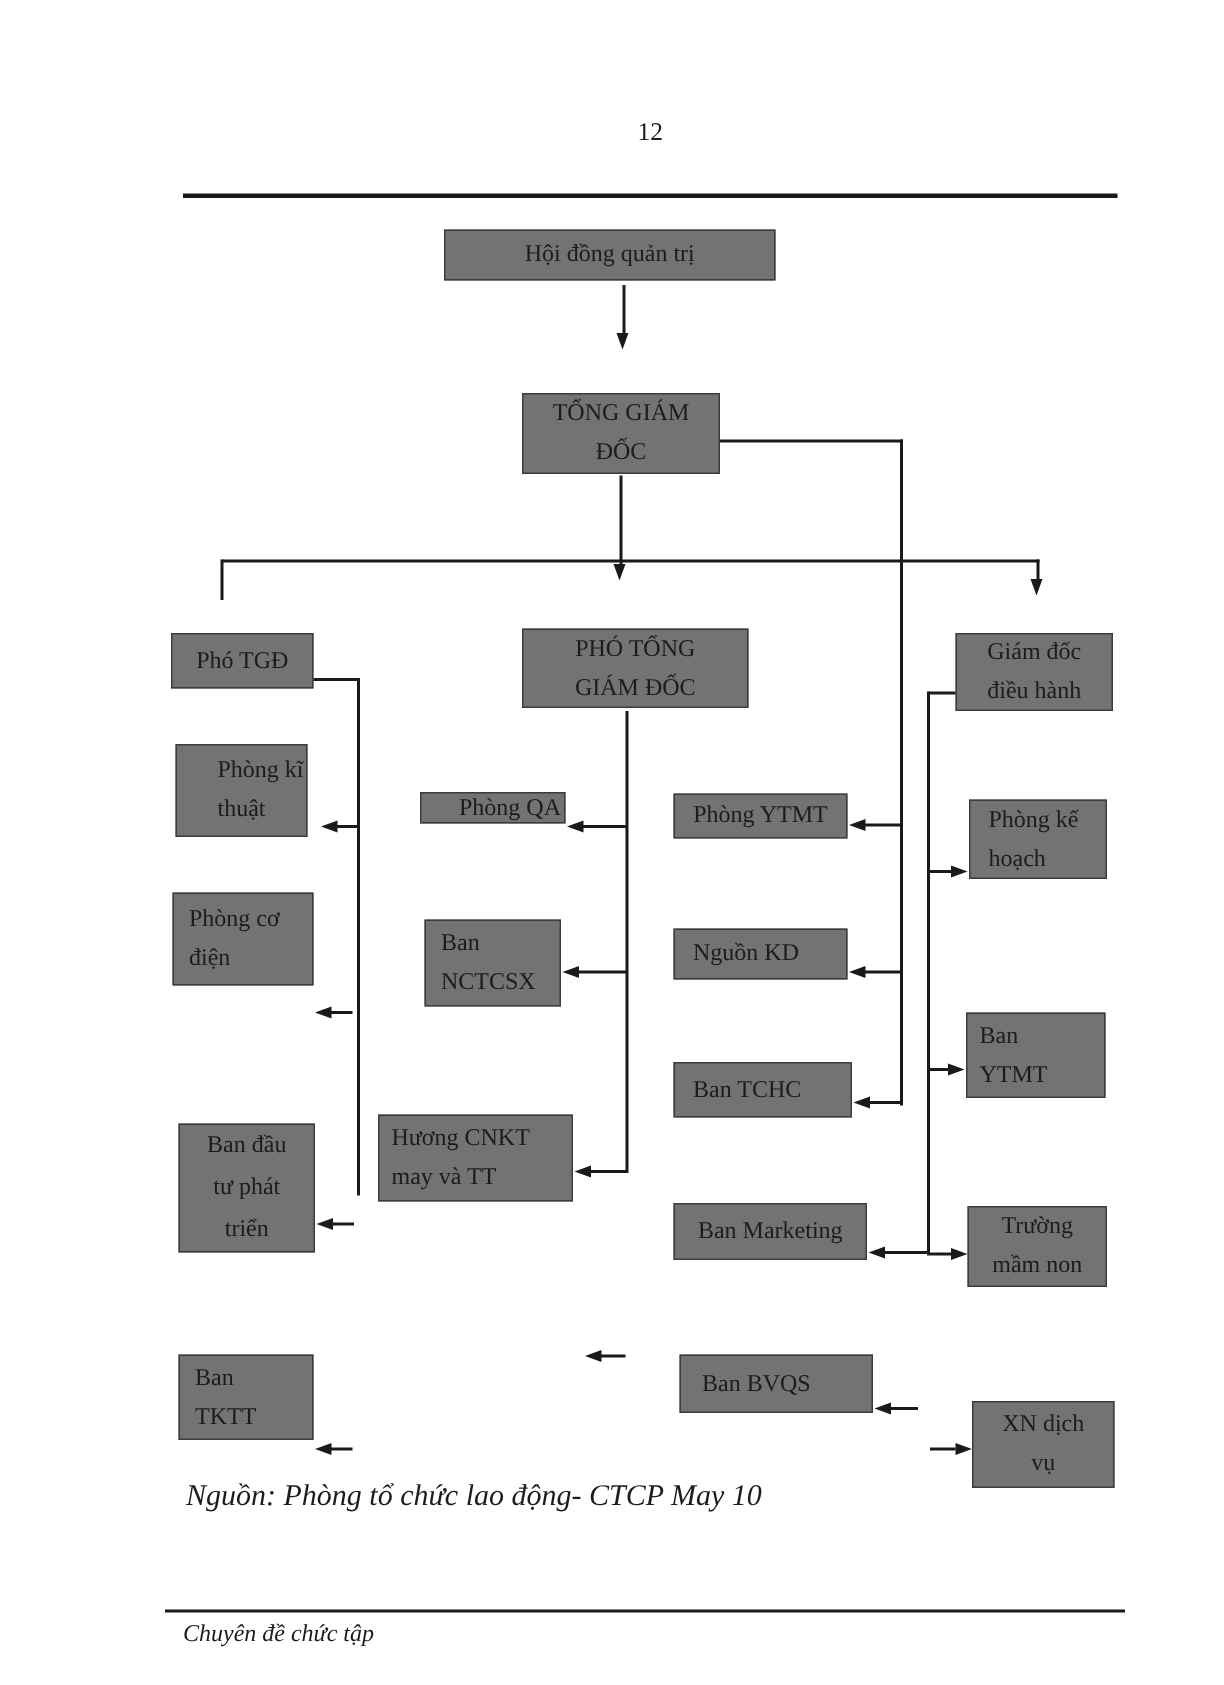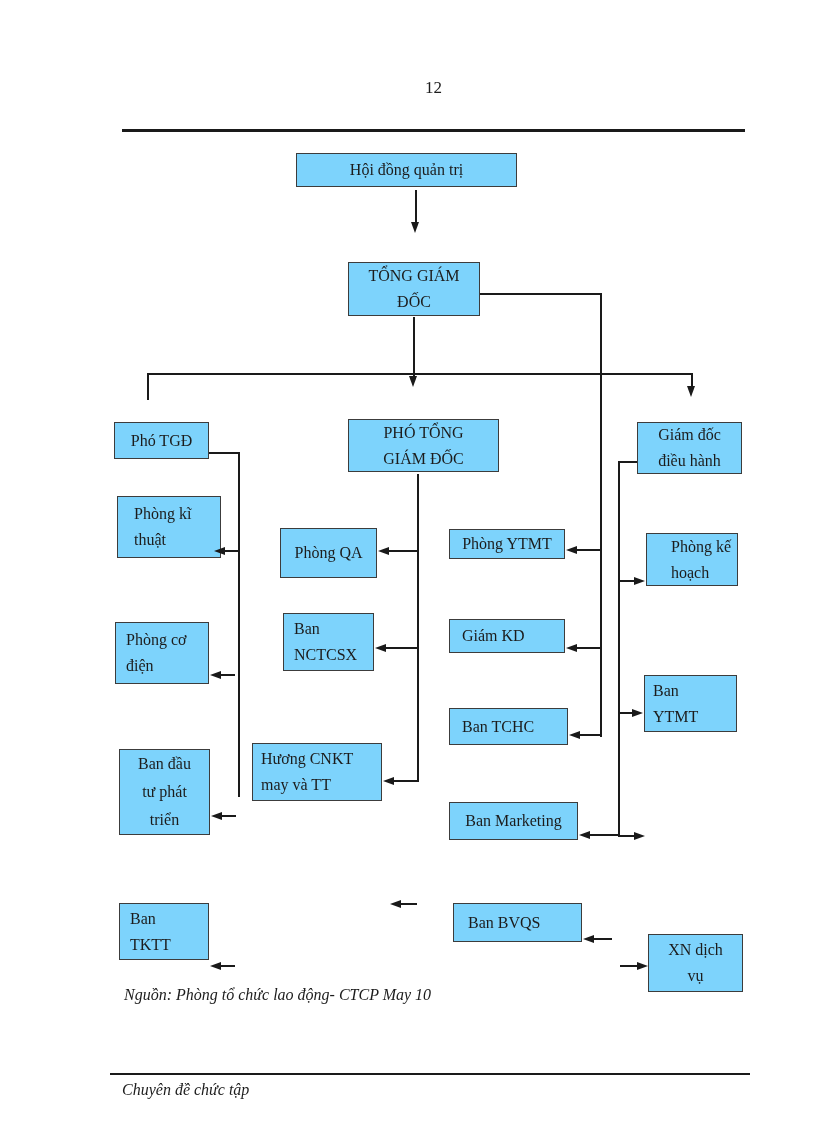--- a/index.html
+++ b/index.html
@@ -3,34 +3,34 @@
 <meta charset="utf-8">
 <style>
   html,body{margin:0;padding:0;background:#fff;}
   .page{position:relative;width:816px;height:1123px;background:#fff;overflow:hidden;
         font-family:"Liberation Serif","DejaVu Serif",serif;color:#1c1c1c;margin-top:30px;}
   .pagenum{position:absolute;left:122px;top:48px;width:623px;text-align:center;
            font-size:17px;}
   .rule{position:absolute;border-top:3px solid #1a1a1a;height:0;}
   .rule2{position:absolute;border-top:2px solid #1a1a1a;height:0;}
   .dotted{position:absolute;border-top:2px dotted #eab4b4;height:0;}
-  .node{position:absolute;box-sizing:border-box;border:1px solid #3c3c3c;background:#7dd3fc;
+  .node{position:absolute;box-sizing:border-box;border:1px solid #3c3c3c;background:#737373;
         display:flex;align-items:center;font-size:16px;line-height:26px;}
   .node span{white-space:pre-line;display:block;width:100%;}
   .node.c{justify-content:center;text-align:center;padding:0 2px;}
   .node.l{justify-content:flex-start;text-align:left;}
   .hl{position:absolute;height:0;border-top:2px solid #1a1a1a;}
   .vl{position:absolute;width:0;border-left:2px solid #1a1a1a;}
   .ah-l{position:absolute;width:0;height:0;border-top:4px solid transparent;
         border-bottom:4px solid transparent;border-right:11px solid #1a1a1a;}
   .ah-r{position:absolute;width:0;height:0;border-top:4px solid transparent;
         border-bottom:4px solid transparent;border-left:11px solid #1a1a1a;}
   .ah-d{position:absolute;width:0;height:0;border-left:4px solid transparent;
         border-right:4px solid transparent;border-top:11px solid #1a1a1a;}
-  .srcnote{position:absolute;left:124px;top:956px;font-style:italic;font-size:16px;}
+  .srcnote{position:absolute;left:124px;top:956px;font-style:italic;font-size:20px;}
   .foot{position:absolute;top:1051px;font-style:italic;font-size:16px;}
   .foot.left{left:122px;}
   .foot.right{left:122px;width:623px;text-align:right;}
 </style>
 </head>
 <body>
 
 <div class="page">
 
   <div class="pagenum">12</div>
@@ -47,70 +47,74 @@
       <span>Phó TGĐ</span>
     </div>
   <div class="node c" style="left:348px;top:389px;width:151px;height:53px;">
       <span>PHÓ TỔNG
 GIÁM ĐỐC</span>
     </div>
   <div class="node c" style="left:637px;top:392px;width:105px;height:52px;">
       <span>Giám đốc
 điều hành</span>
     </div>
-  <div class="node l" style="left:117px;top:466px;width:104px;height:62px;padding-left:16px;">
+  <div class="node l" style="left:117px;top:466px;width:88px;height:62px;padding-left:27px;">
       <span>Phòng kĩ
 thuật</span>
     </div>
-  <div class="node l" style="left:115px;top:592px;width:94px;height:62px;padding-left:10px;">
+  <div class="node l" style="left:115px;top:565px;width:94px;height:62px;padding-left:10px;">
       <span>Phòng cơ
 điện</span>
     </div>
   <div class="node c" style="left:119px;top:719px;width:91px;height:86px;line-height:28px;">
       <span>Ban đầu
 tư phát
 triển</span>
     </div>
   <div class="node l" style="left:119px;top:873px;width:90px;height:57px;padding-left:10px;">
       <span>Ban
 TKTT</span>
     </div>
-  <div class="node c" style="left:280px;top:498px;width:97px;height:50px;">
+  <div class="node c" style="left:280px;top:498px;width:97px;height:21px;text-align:right;">
       <span>Phòng QA</span>
     </div>
   <div class="node l" style="left:283px;top:583px;width:91px;height:58px;padding-left:10px;">
       <span>Ban
 NCTCSX</span>
     </div>
   <div class="node l" style="left:252px;top:713px;width:130px;height:58px;padding-left:8px;">
       <span>Hương CNKT
 may và TT</span>
     </div>
   <div class="node c" style="left:449px;top:499px;width:116px;height:30px;">
       <span>Phòng YTMT</span>
     </div>
   <div class="node l" style="left:449px;top:589px;width:116px;height:34px;padding-left:12px;">
-      <span>Giám KD</span>
+      <span>Nguồn KD</span>
     </div>
   <div class="node l" style="left:449px;top:678px;width:119px;height:37px;padding-left:12px;">
       <span>Ban TCHC</span>
     </div>
   <div class="node c" style="left:449px;top:772px;width:129px;height:38px;">
       <span>Ban Marketing</span>
     </div>
   <div class="node l" style="left:453px;top:873px;width:129px;height:39px;padding-left:14px;">
       <span>Ban BVQS</span>
     </div>
-  <div class="node l" style="left:646px;top:503px;width:92px;height:53px;padding-left:24px;">
+  <div class="node l" style="left:646px;top:503px;width:92px;height:53px;padding-left:12px;">
       <span>Phòng kế
 hoạch</span>
     </div>
   <div class="node l" style="left:644px;top:645px;width:93px;height:57px;padding-left:8px;">
       <span>Ban
 YTMT</span>
+    </div>
+  <div class="node c" style="left:645px;top:774px;width:93px;height:54px;">
+      <span>Trường
+mầm non</span>
     </div>
   <div class="node c" style="left:648px;top:904px;width:95px;height:58px;">
       <span>XN dịch
 vụ</span>
     </div>
 
   <div class="vl" style="left:415px;top:160px;height:33px;"></div>
   <div class="ah-d" style="left:411px;top:192px;"></div>
   <div class="vl" style="left:413px;top:287px;height:60px;"></div>
   <div class="ah-d" style="left:409px;top:346px;"></div>

